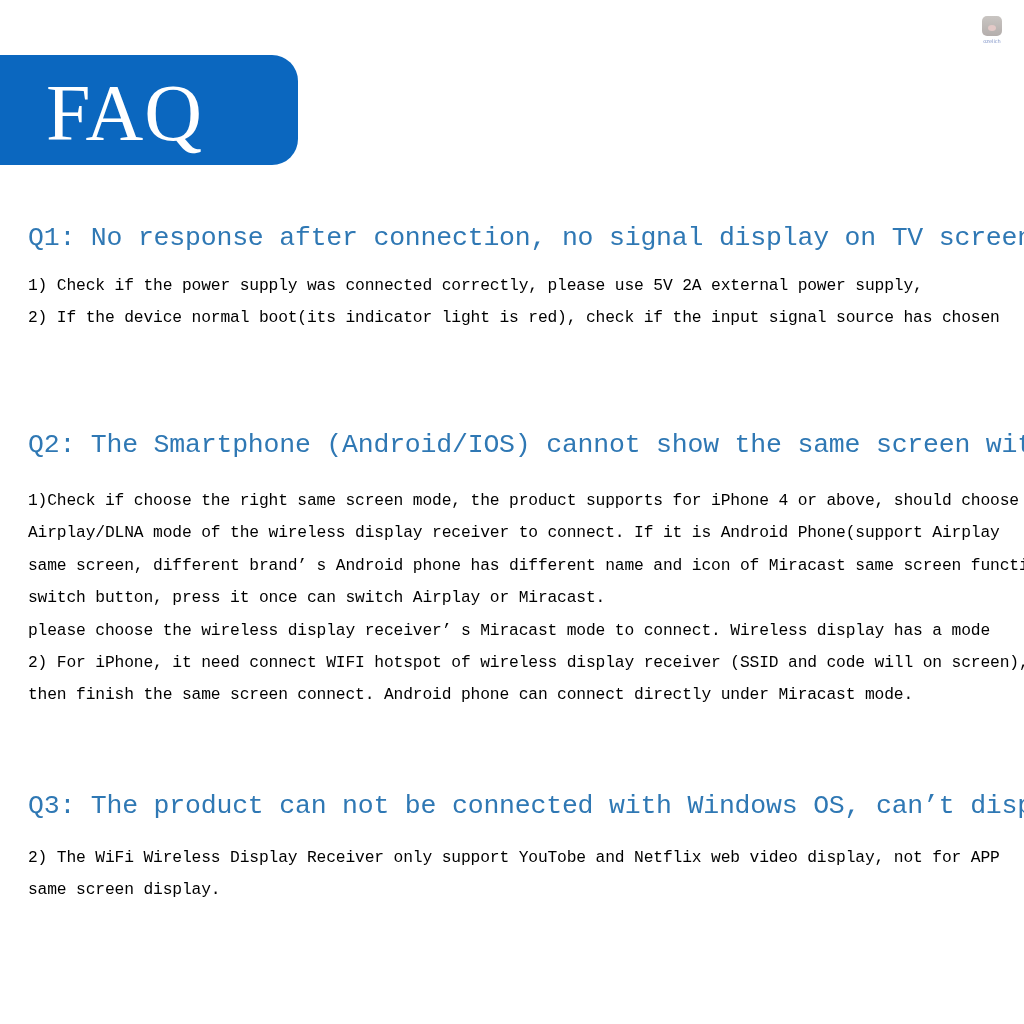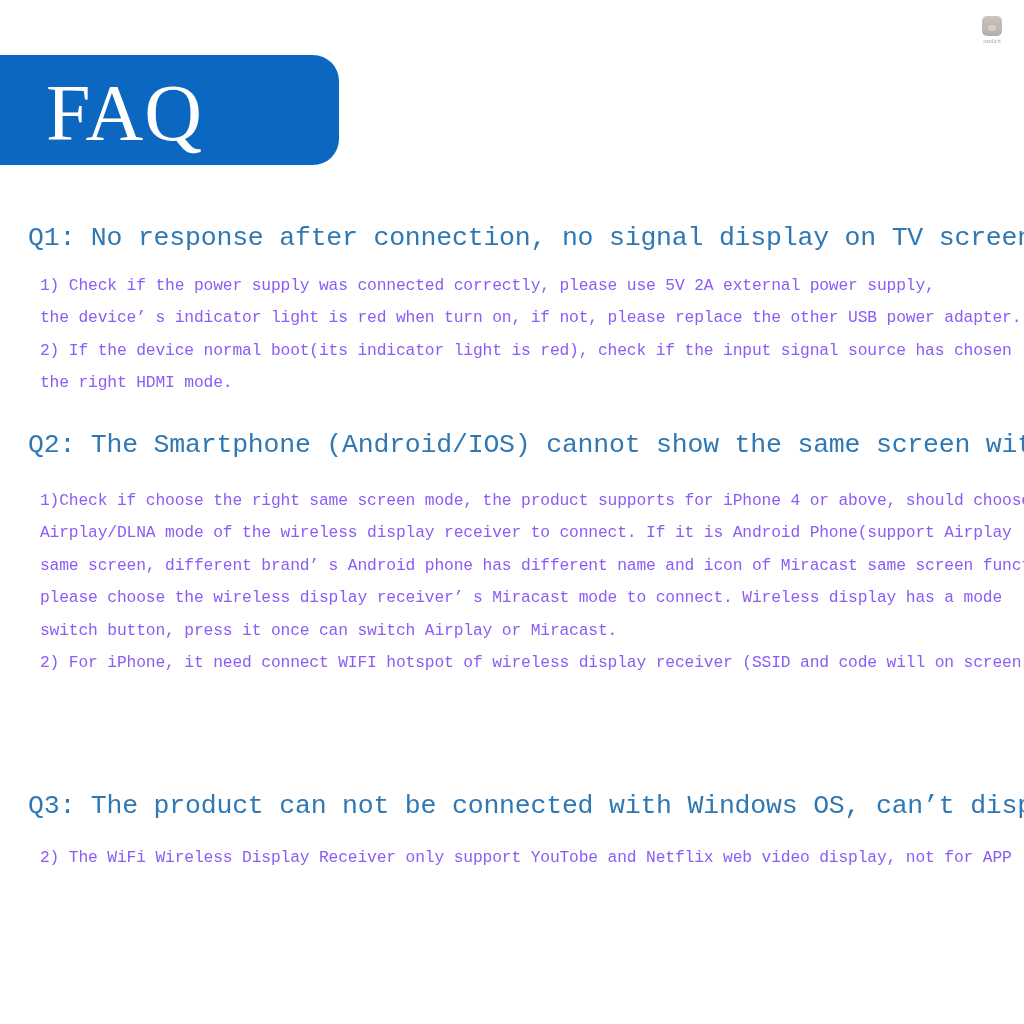--- a/index.html
+++ b/index.html
@@ -44,21 +44,21 @@
       font-family: "DejaVu Sans", sans-serif;
       font-size: 5px;
       color: #7f93c7;
       margin-top: 2px;
       white-space: nowrap;
     }
     .faq-banner {
       position: absolute;
       left: 0;
       top: 55px;
-      width: 339px;
+      width: 298px;
       height: 110px;
       background: #0b67bf;
       border-radius: 0 26px 26px 0;
       display: flex;
       align-items: center;
     }
     .faq-title {
       margin-left: 46px;
       color: #ffffff;
       font-family: "Liberation Serif", serif;
@@ -75,25 +75,25 @@
     .question {
       color: #2f78b4;
       font-family: "Liberation Mono", monospace;
       font-size: 26.5px;
       line-height: 43px;
       margin: 0;
       font-weight: normal;
       letter-spacing: -0.2px;
     }
     .answer {
-      color: #8b5cf6;
+      color: #000000;
       font-family: "Liberation Mono", monospace;
       font-size: 16.3px;
       line-height: 32.4px;
-      margin: 12px;
+      margin: 0;
       letter-spacing: -0.15px;
     }
     .answer-line {
       display: block;
       white-space: pre;
     }
     #qa1 { top: 217px; }
     #qa1 .answers { margin-top: 10px; }
     #qa2 { top: 424px; }
     #qa2 .answers { margin-top: 18px; }
@@ -111,40 +111,40 @@
 <div class="faq-banner">
   <div class="faq-title">FAQ</div>
 </div>
 
 <section class="qa" id="qa1">
   <h2 class="question">
     <span class="answer-line">Q1: No response after connection, no signal display on TV screen?</span>
   </h2>
   <div class="answer answers">
     <span class="answer-line">1) Check if the power supply was connected correctly, please use 5V 2A external power supply,</span>
-    <span class="answer-line">the device’ s indicator light is red when turn on, if not, please replace the other USB power adapter.</span>
     <span class="answer-line">2) If the device normal boot(its indicator light is red), check if the input signal source has chosen</span>
-    <span class="answer-line">the right HDMI mode.</span>
   </div>
 </section>
 
 <section class="qa" id="qa2">
   <h2 class="question">
     <span class="answer-line">Q2: The Smartphone (Android/IOS) cannot show the same screen with</span>
   </h2>
   <div class="answer answers">
     <span class="answer-line">1)Check if choose the right same screen mode, the product supports for iPhone 4 or above, should choose the</span>
     <span class="answer-line">Airplay/DLNA mode of the wireless display receiver to connect. If it is Android Phone(support Airplay</span>
     <span class="answer-line">same screen, different brand’ s Android phone has different name and icon of Miracast same screen function),</span>
+    <span class="answer-line">switch button, press it once can switch Airplay or Miracast.</span>
     <span class="answer-line">please choose the wireless display receiver’ s Miracast mode to connect. Wireless display has a mode</span>
-    <span class="answer-line">switch button, press it once can switch Airplay or Miracast.</span>
     <span class="answer-line">2) For iPhone, it need connect WIFI hotspot of wireless display receiver (SSID and code will on screen),</span>
+    <span class="answer-line">then finish the same screen connect. Android phone can connect directly under Miracast mode.</span>
   </div>
 </section>
 
 <section class="qa" id="qa3">
   <h2 class="question">
     <span class="answer-line">Q3: The product can not be connected with Windows OS, can’t display</span>
   </h2>
   <div class="answer answers">
     <span class="answer-line">2) The WiFi Wireless Display Receiver only support YouTobe and Netflix web video display, not for APP</span>
+    <span class="answer-line">same screen display.</span>
   </div>
 </section>
 
 </body></html>

